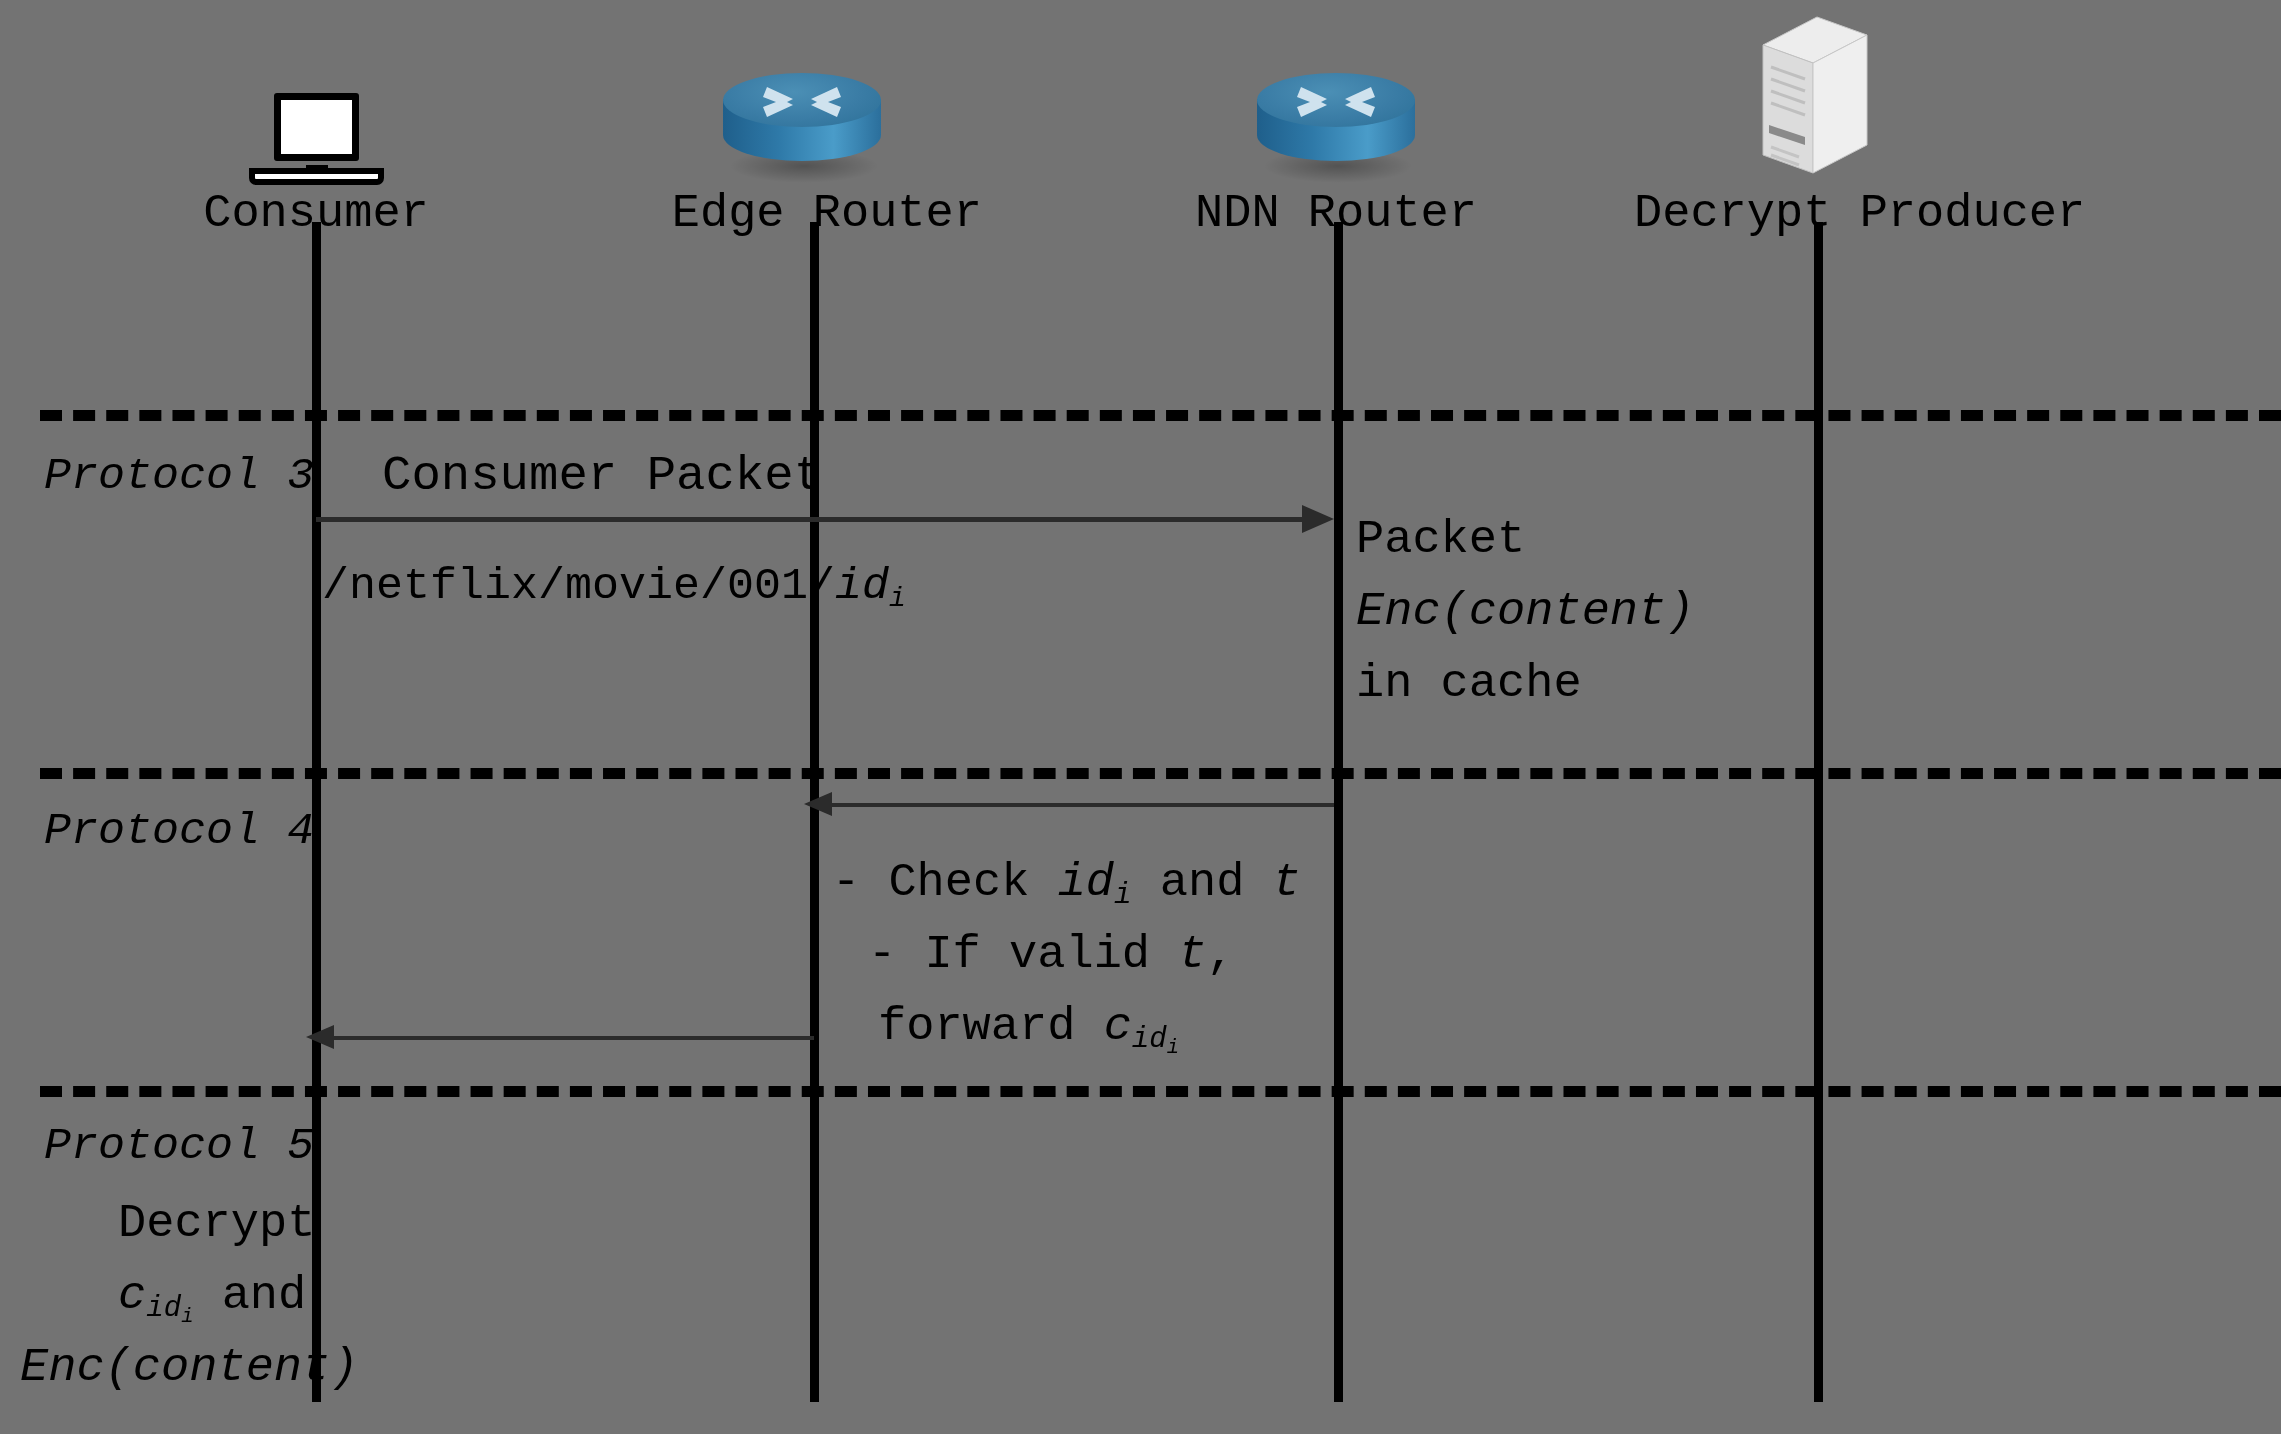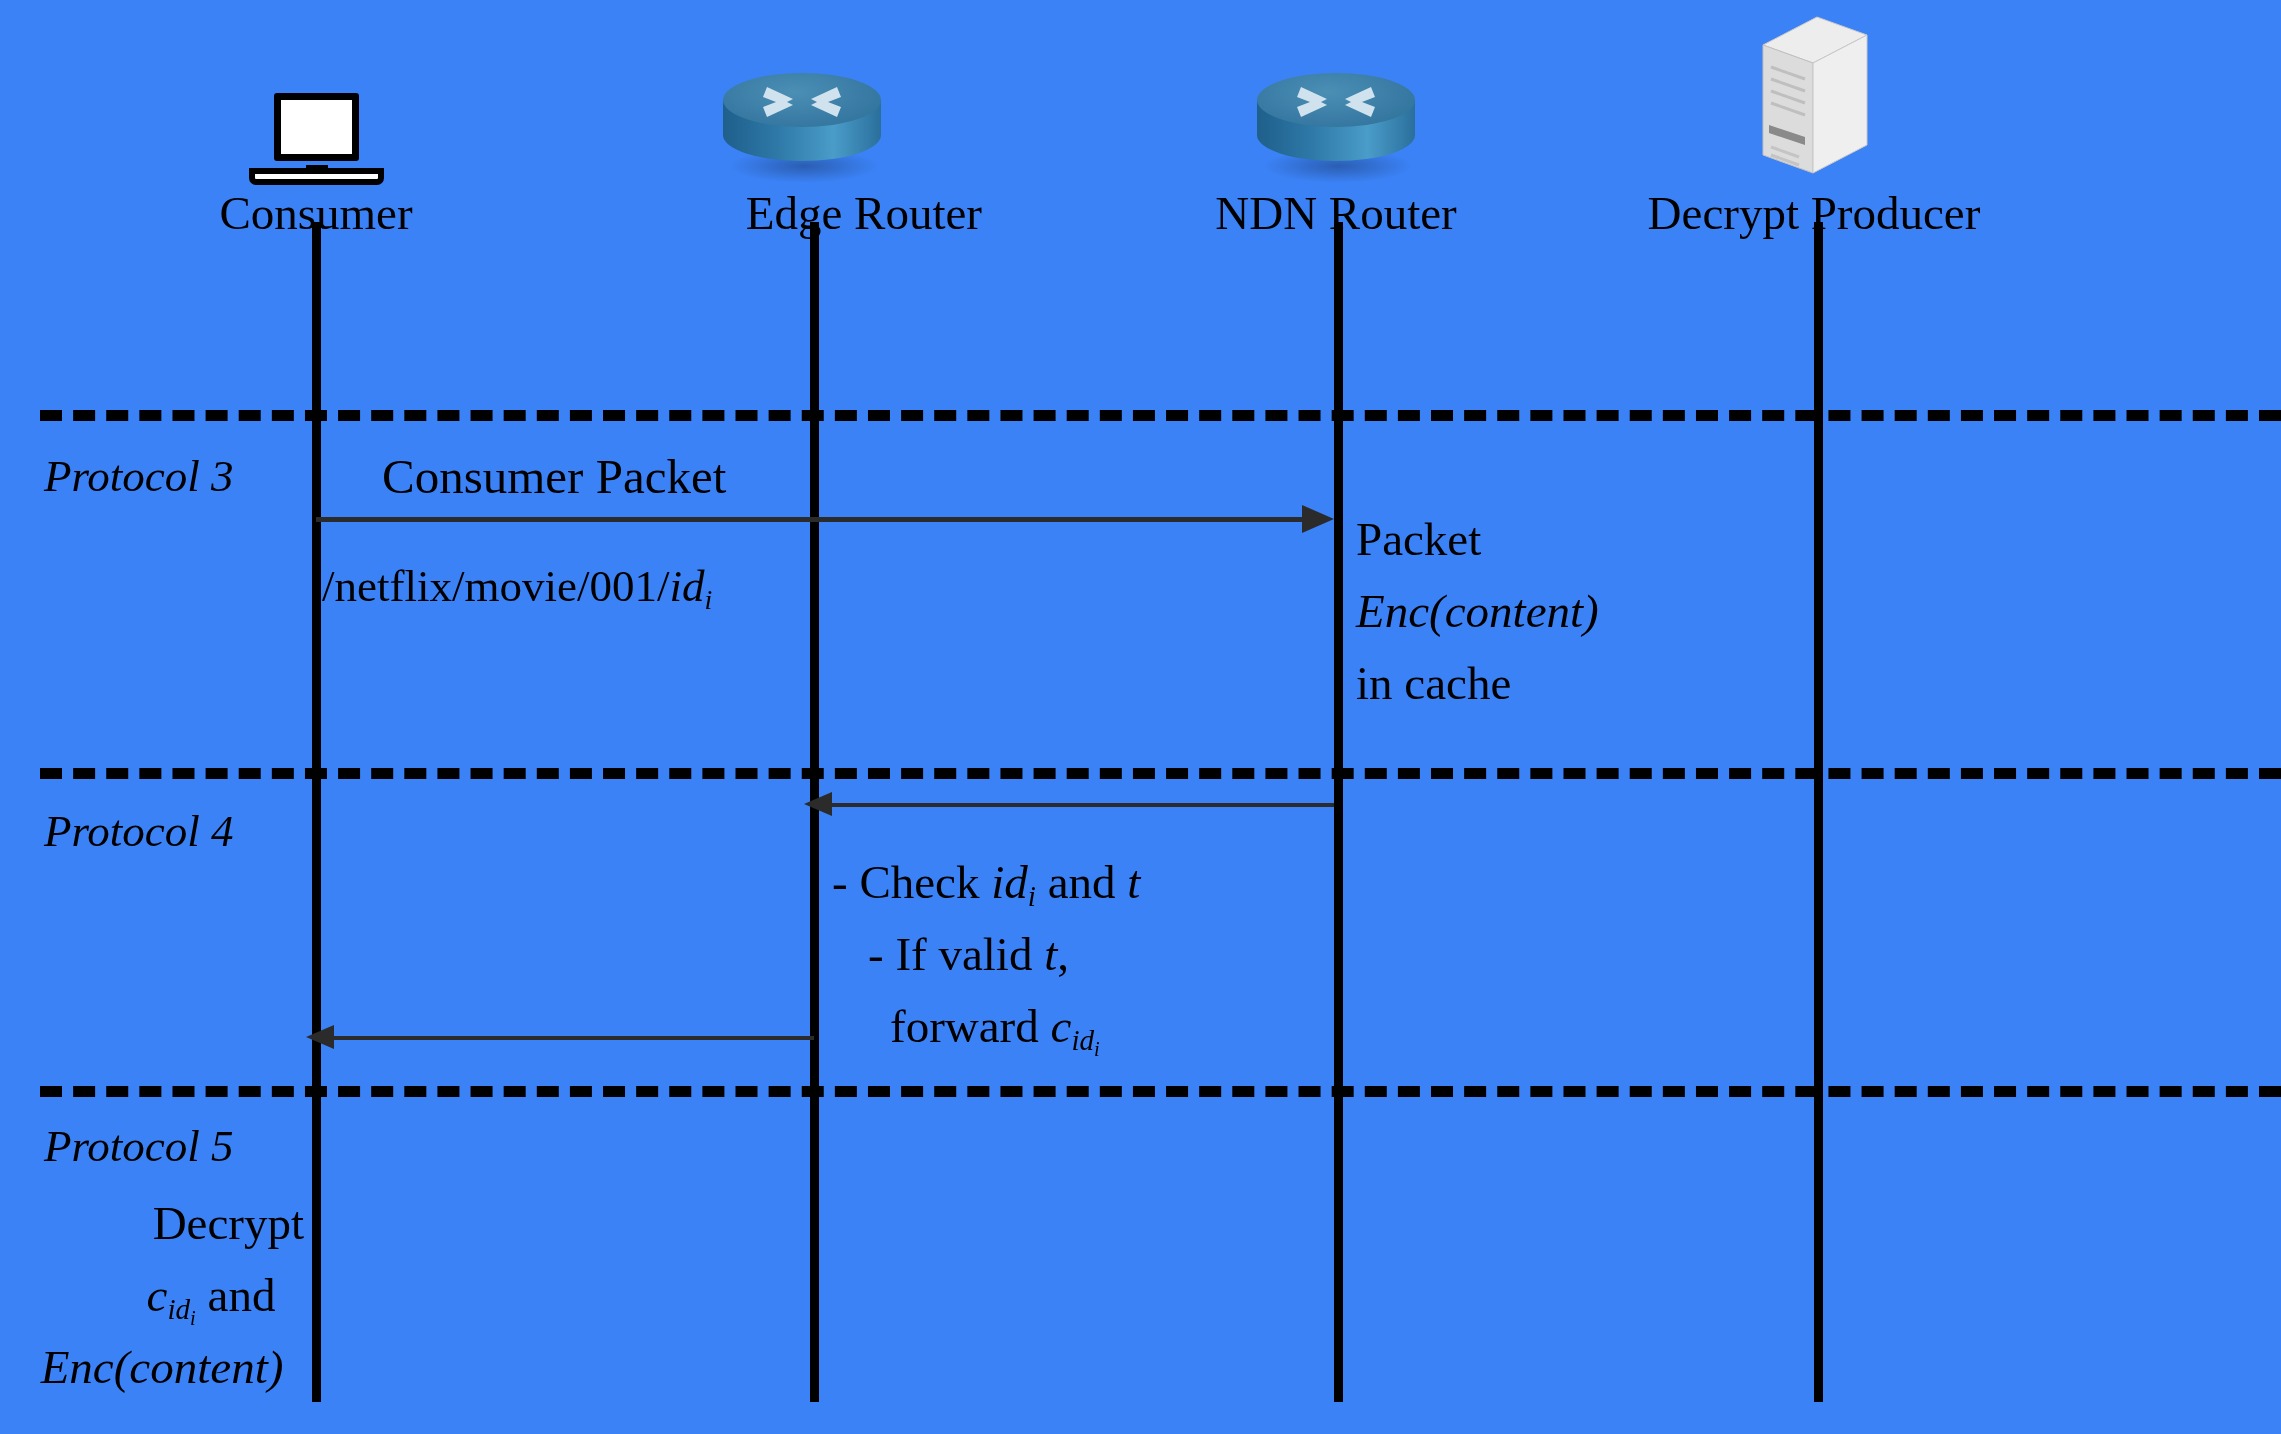--- a/index.html
+++ b/index.html
@@ -4,22 +4,22 @@
 <style>
   html, body {
     margin: 0;
     padding: 0;
     background: #ffffff;
   }
   #canvas {
     position: relative;
     width: 2281px;
     height: 1434px;
-    background: #3b82f6;
-    font-family: Liberation Serif, serif;
+    background: #737373;
+    font-family: Liberation Mono, monospace;
     overflow: hidden;
   }
 
   
   .lifeline {
     position: absolute;
     width: 9px;
     background: #000000;
   }
 
@@ -296,21 +296,21 @@
   <div class="arrow-head left" style="left:804px; top:792px; border-top-width:12px; border-bottom-width:12px; border-right-width:28px;"></div>
 
   <div class="txt note" style="left:832px; top:855px;">
     <span>- Check </span><span class="ital">id</span><sub>i</sub><span> and </span><span class="ital">t</span>
   </div>
 
   <div class="txt note" style="left:868px; top:927px;">
     <span>- If valid </span><span class="ital">t</span><span>,</span>
   </div>
 
-  <div class="txt note" style="left:878px; top:999px;margin-left:12px;">
+  <div class="txt note" style="left:878px; top:999px;">
     <span>forward </span><span class="ital">c</span><sub><span>id</span><sub>i</sub></sub>
   </div>
 
   <div class="arrow" style="left:330px; top:1036px; width:484px; height:4px;"></div>
   <div class="arrow-head left" style="left:306px; top:1025px; border-top-width:12px; border-bottom-width:12px; border-right-width:28px;"></div>
 
   <div class="txt note" style="left:118px; top:1196px; width:186px; text-align:right;">Decrypt</div>
 
   <div class="txt note" style="left:118px; top:1268px; width:186px; text-align:center;">
     <span class="ital">c</span><sub><span>id</span><sub>i</sub></sub><span> and</span>

